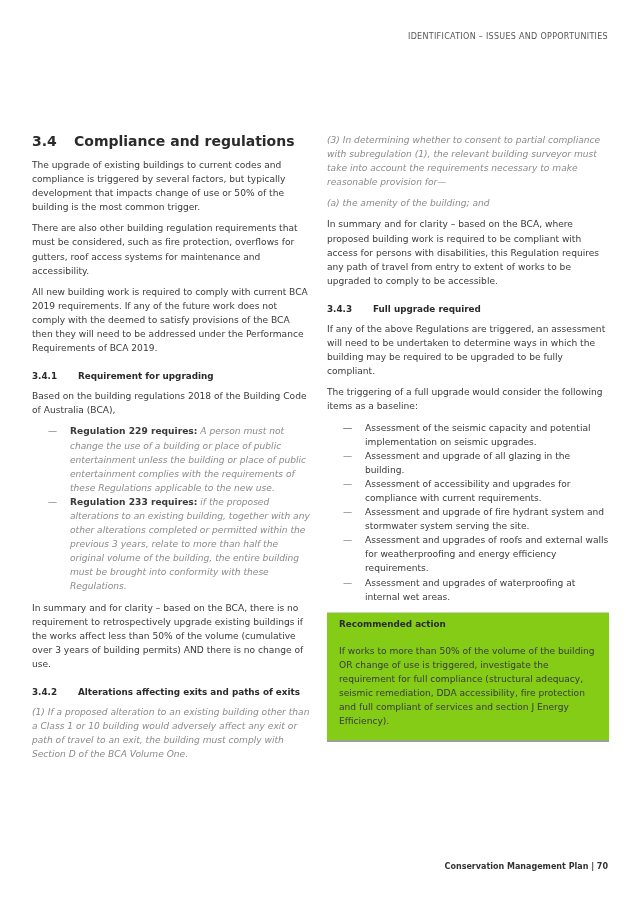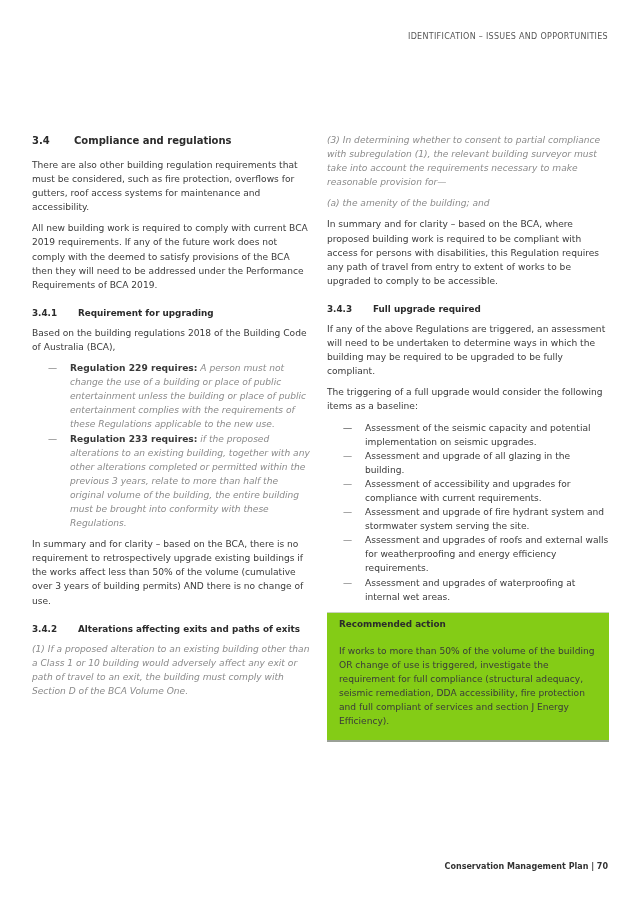--- a/index.html
+++ b/index.html
@@ -3,21 +3,21 @@
 <meta charset="utf-8">
 <style>
   html, body { margin:0; padding:0; background:#ffffff; }
   body { width:638px; height:902px; position:relative; overflow:hidden;
          font-family:"DejaVu Sans", sans-serif; color:#3a3a3a; }
   .header { position:absolute; top:32px; right:30px; font-size:8px; letter-spacing:0.3px;
             color:#555;padding-left:31px; }
   .col { position:absolute; top:132px; width:278px; font-size:9.1px; line-height:14.1px; }
   .col.left { left:32px; }
   .col.right { left:327px; top:133px; width:282px; }
-  h2 { font-size:10px; font-weight:bold; margin:0 0 8px 0; color:#2b2b2b; line-height:18px; }
+  h2 { font-size:14px; font-weight:bold; margin:0 0 8px 0; color:#2b2b2b; line-height:18px; }
   h2 .num { display:inline-block; width:42px; }
   h3 { font-size:8.8px; font-weight:bold; margin:14px 0 6px 0; color:#2b2b2b; line-height:14px; }
   h3 .num { display:inline-block; width:46px; }
   p { margin:0 0 7px 0; }
   .quote { color:#8a8a8a; font-style:italic; }
   ul.dash { list-style:none; margin:0 0 7px 0; padding:0 0 0 38px; }
   ul.dash li { position:relative; margin:0; }
   ul.dash li .dash-mark { position:absolute; left:-22px; top:0; color:#777; }
   ul.dash li b { font-weight:bold; color:#3a3a3a;text-align:center; }
   .box { background:#84cc16; border-top:1px solid #c9d3bf; border-bottom:2px solid #9aa096;
@@ -28,20 +28,21 @@
 </style>
 </head>
 <body>
 
 <div class="header">IDENTIFICATION – ISSUES AND OPPORTUNITIES</div>
 
 <div class="col left">
   <h2>
     <span class="num">3.4</span><span>Compliance and regulations</span>
   </h2>
+  <p>The upgrade of existing buildings to current codes and compliance is triggered by several factors, but typically development that impacts change of use or 50% of the building is the most common trigger.</p>
   <p>There are also other building regulation requirements that must be considered, such as fire protection, overflows for gutters, roof access systems for maintenance and accessibility.</p>
   <p>All new building work is required to comply with current BCA 2019 requirements. If any of the future work does not comply with the deemed to satisfy provisions of the BCA then they will need to be addressed under the Performance Requirements of BCA 2019.</p>
 
   <h3>
     <span class="num">3.4.1</span><span>Requirement for upgrading</span>
   </h3>
   <p>Based on the building regulations 2018 of the Building Code of Australia (BCA),</p>
   <ul class="dash">
     <li>
       <span class="dash-mark">—</span>

